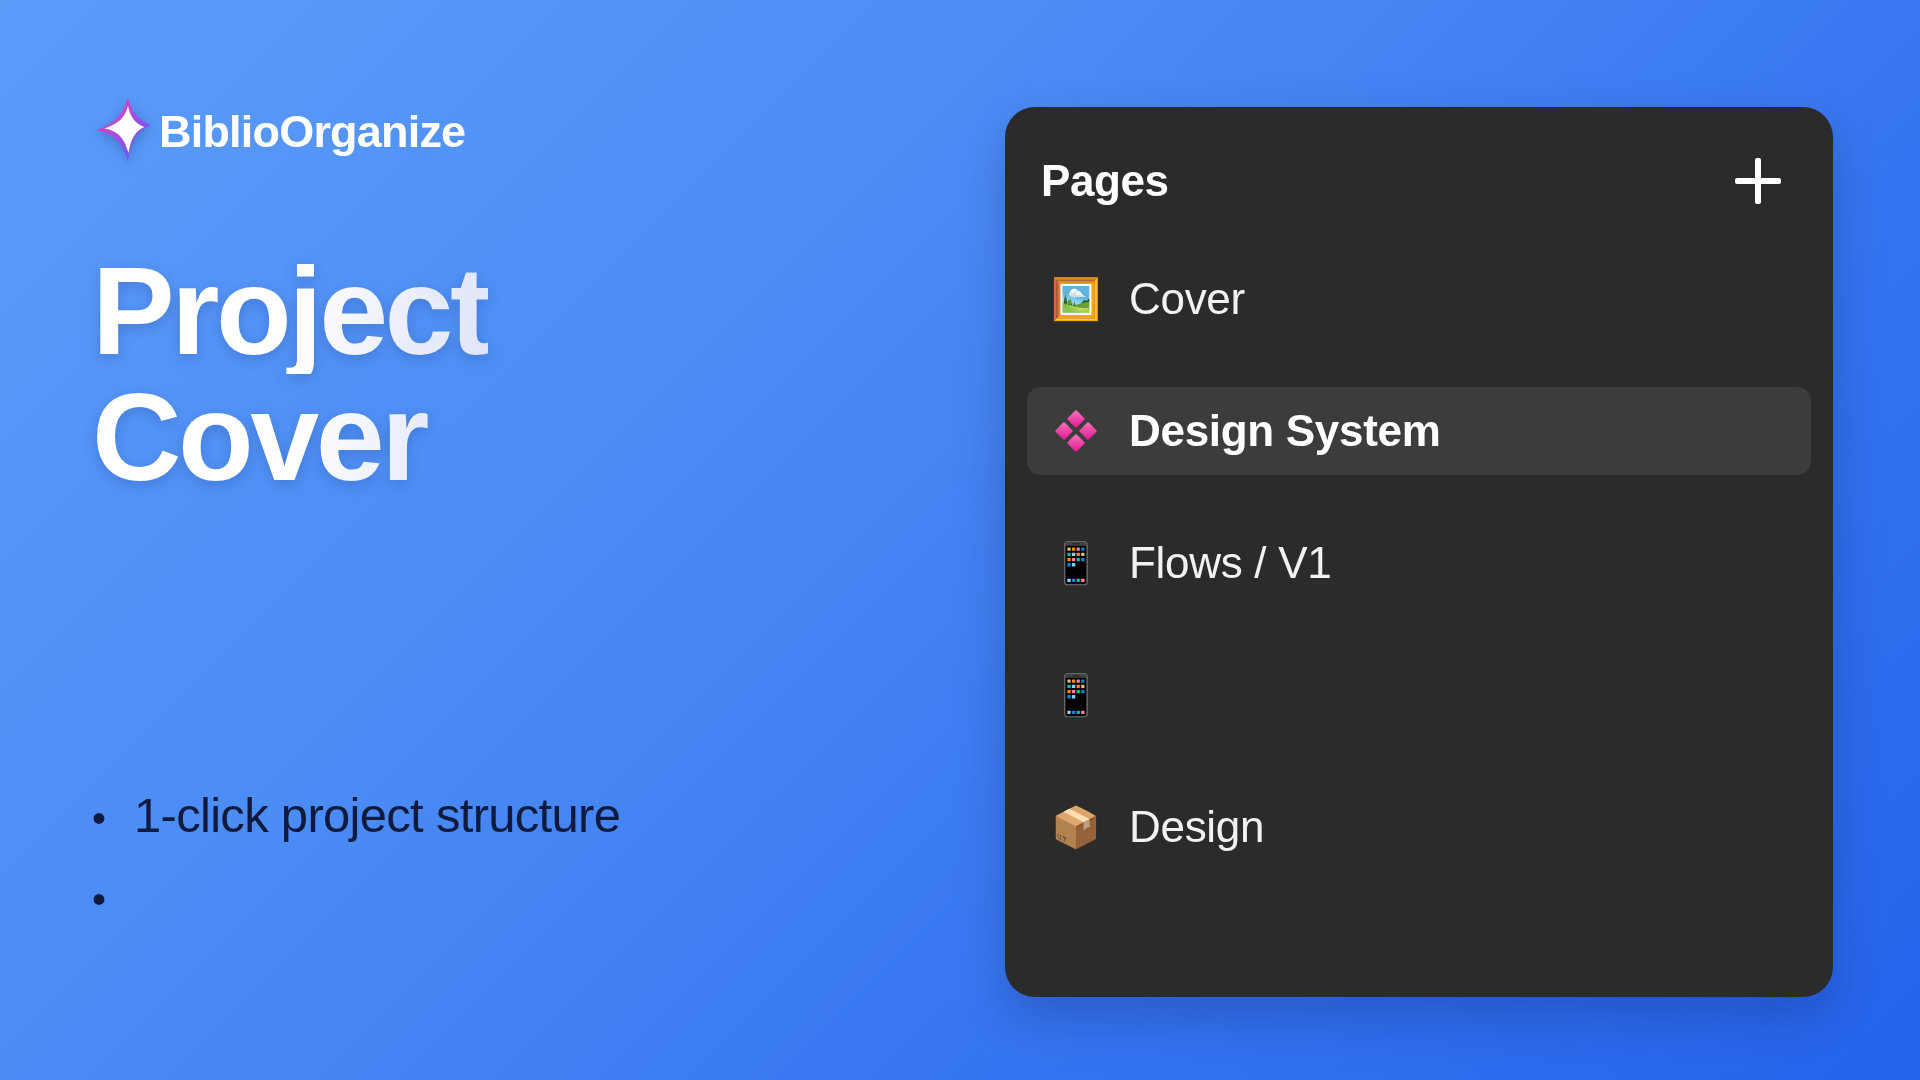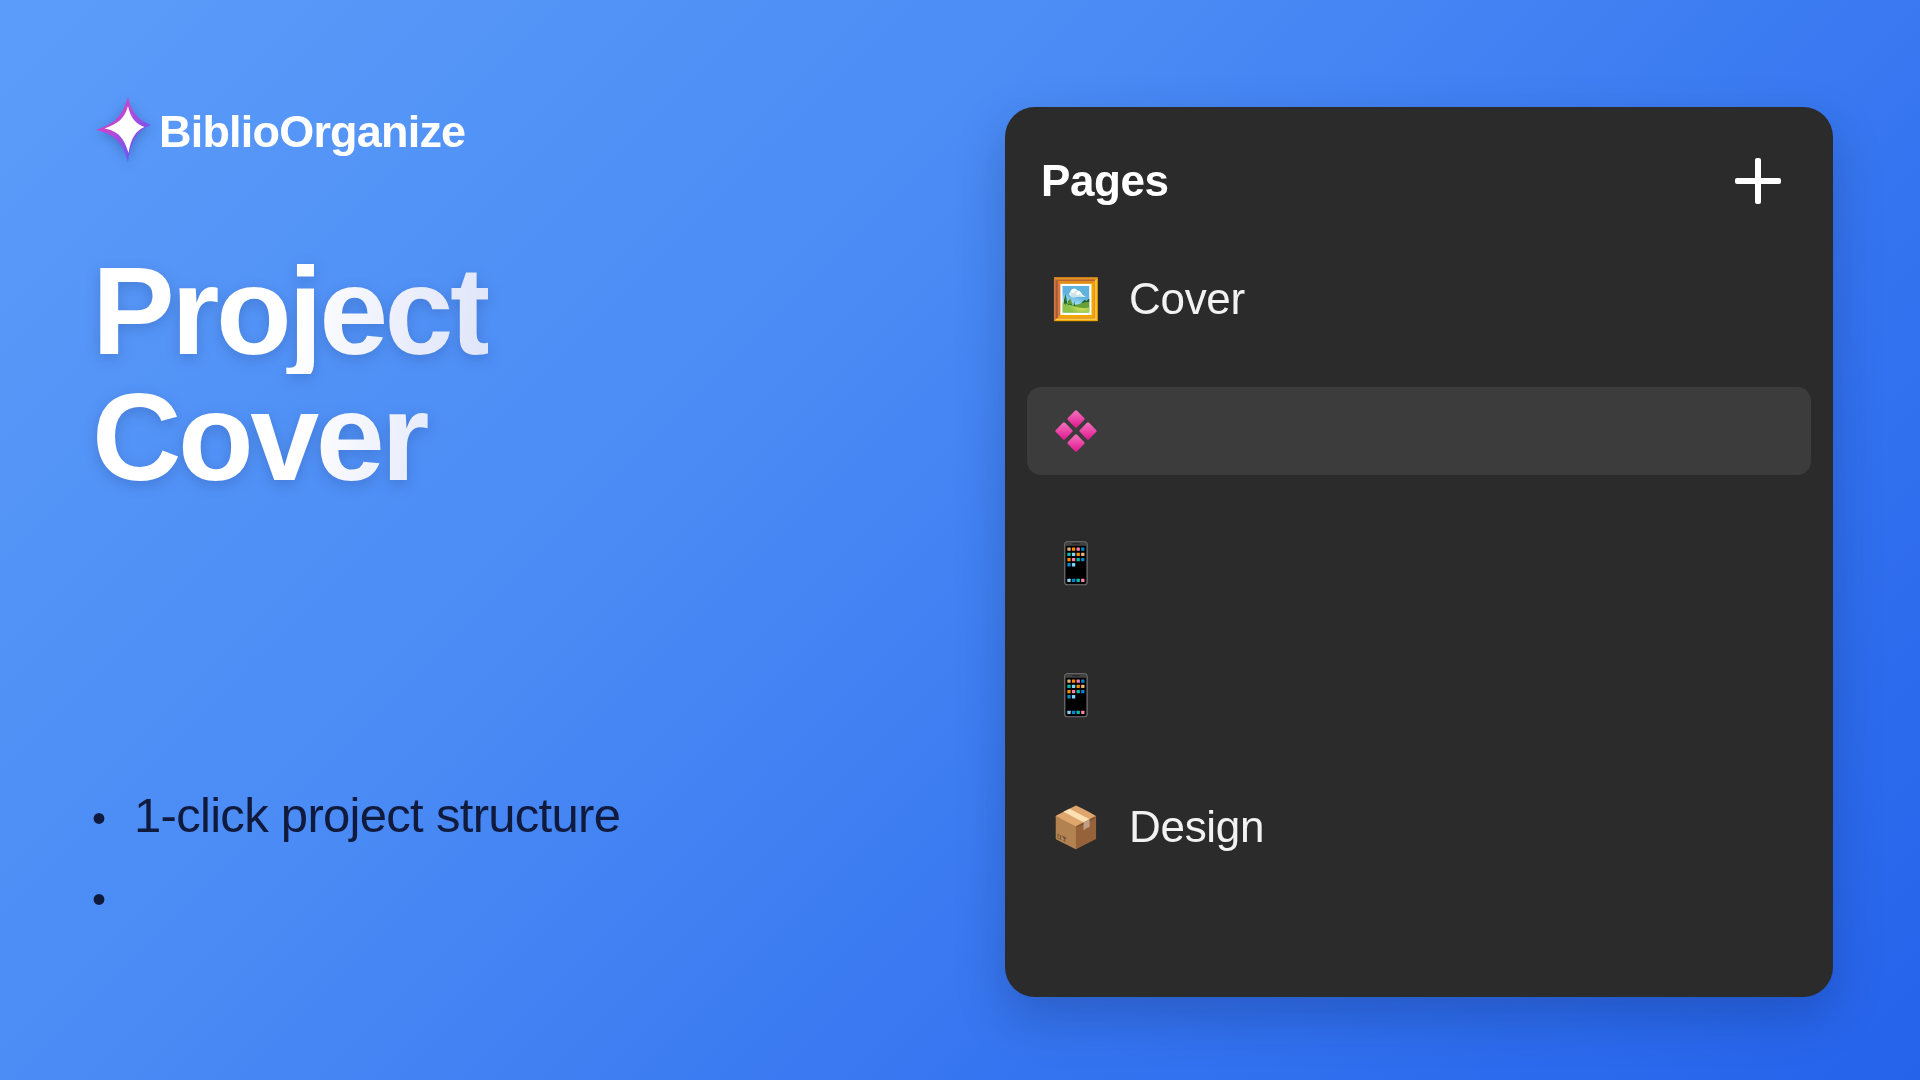--- a/index.html
+++ b/index.html
@@ -271,24 +271,26 @@
               <stop offset="0%" stop-color="#f576c0"></stop>
               <stop offset="100%" stop-color="#e0158f"></stop>
             </linearGradient>
           </defs>
           <rect x="14.5" y="2.5" width="13" height="13" rx="1.5" transform="rotate(45 21 9)" fill="url(#dg)"></rect>
           <rect x="2.5" y="14.5" width="13" height="13" rx="1.5" transform="rotate(45 9 21)" fill="url(#dg)"></rect>
           <rect x="26.5" y="14.5" width="13" height="13" rx="1.5" transform="rotate(45 33 21)" fill="url(#dg)"></rect>
           <rect x="14.5" y="26.5" width="13" height="13" rx="1.5" transform="rotate(45 21 33)" fill="url(#dg)"></rect>
         </svg>
       </span>
+      <span class="page-label">Design System</span>
     </li>
 
     <li class="page-item">
       <span class="page-emoji">📱</span>
+      <span class="page-label">Flows / V1</span>
     </li>
 
     <li class="page-item">
       <span class="page-emoji">📱</span>
     </li>
 
     <li class="page-item">
       <span class="page-emoji">📦</span>
       <span class="page-label">Design</span>
     </li>

